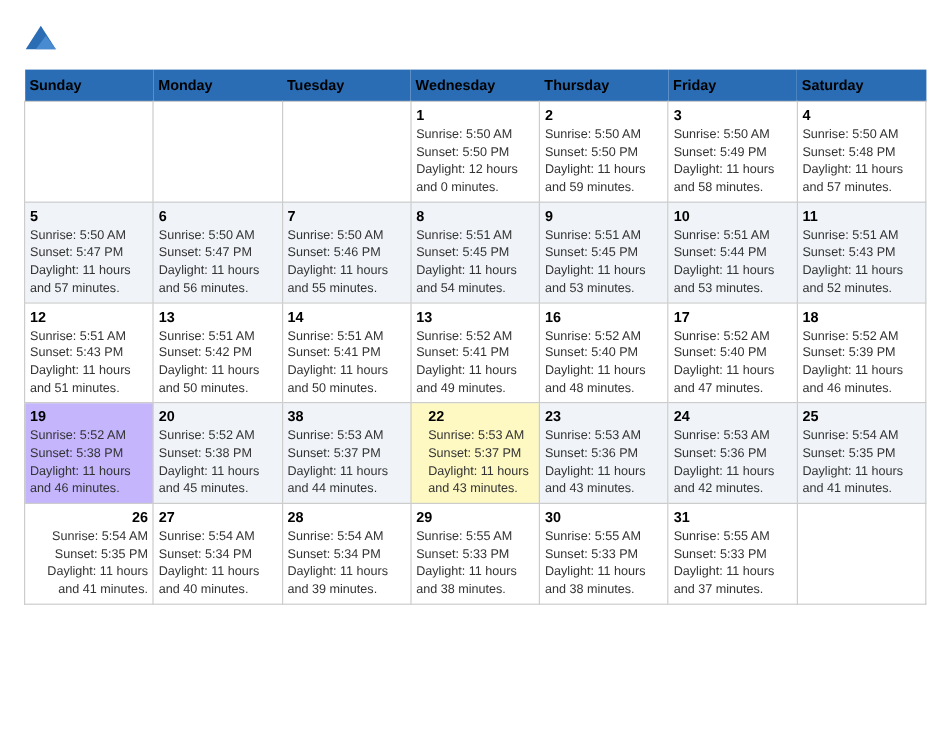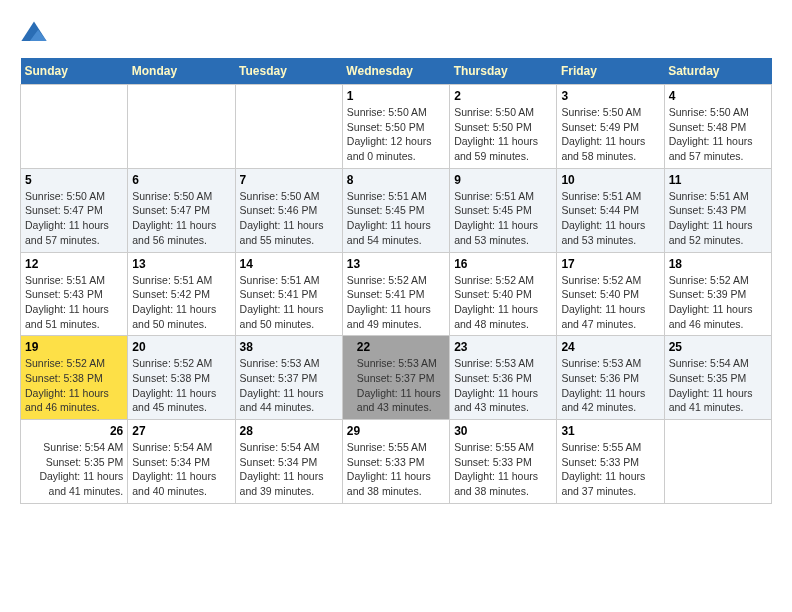--- a/index.html
+++ b/index.html
@@ -46,21 +46,21 @@
       font-size: 15px;
       color: #555;
     }
     .calendar {
       width: 100%;
       border-collapse: collapse;
       font-size: 11px;
     }
     .calendar th {
       background: #2a6db5;
-      color: #fef9c3;
+      color: #000000;
       padding: 6px 4px;
       text-align: left;
       font-size: 12px;
       font-weight: bold;
     }
     .calendar td {
       border: 1px solid #ccc;
       vertical-align: top;
       padding: 4px;
       width: calc(100% / 7);
@@ -228,39 +228,39 @@
 Daylight: 11 hours and 47 minutes.</div>
         </td>
         <td style="background: rgb(255, 255, 255); margin-left: 30px;">
           <div class="day-num">18</div>
           <div class="day-info" style="white-space: pre-line;">Sunrise: 5:52 AM
 Sunset: 5:39 PM
 Daylight: 11 hours and 46 minutes.</div>
         </td>
       </tr>
       <tr>
-        <td style="background: #fde047;">
+        <td style="background: #c4b5fd;">
           <div class="day-num">19</div>
           <div class="day-info" style="white-space: pre-line;">Sunrise: 5:52 AM
 Sunset: 5:38 PM
 Daylight: 11 hours and 46 minutes.</div>
         </td>
         <td style="background: rgb(240, 244, 248);">
           <div class="day-num">20</div>
           <div class="day-info" style="white-space: pre-line;">Sunrise: 5:52 AM
 Sunset: 5:38 PM
 Daylight: 11 hours and 45 minutes.</div>
         </td>
         <td style="background: rgb(240, 244, 248);">
           <div class="day-num">38</div>
           <div class="day-info" style="white-space: pre-line;">Sunrise: 5:53 AM
 Sunset: 5:37 PM
 Daylight: 11 hours and 44 minutes.</div>
         </td>
-        <td style="background: #a3a3a3; padding-left: 14px;">
+        <td style="background: #fef9c3; padding-left: 14px;">
           <div class="day-num">22</div>
           <div class="day-info" style="white-space: pre-line;">Sunrise: 5:53 AM
 Sunset: 5:37 PM
 Daylight: 11 hours and 43 minutes.</div>
         </td>
         <td style="background: rgb(240, 244, 248);">
           <div class="day-num">23</div>
           <div class="day-info" style="white-space: pre-line;">Sunrise: 5:53 AM
 Sunset: 5:36 PM
 Daylight: 11 hours and 43 minutes.</div>

